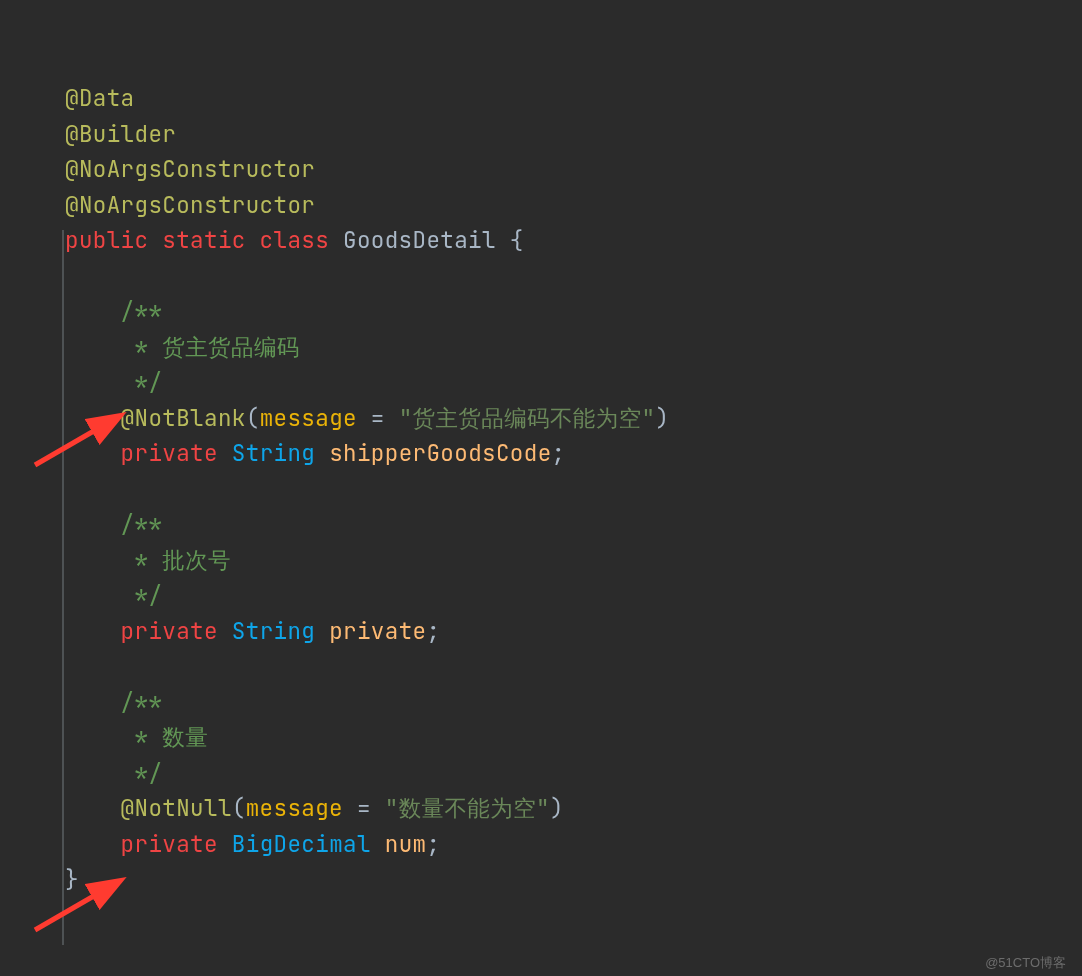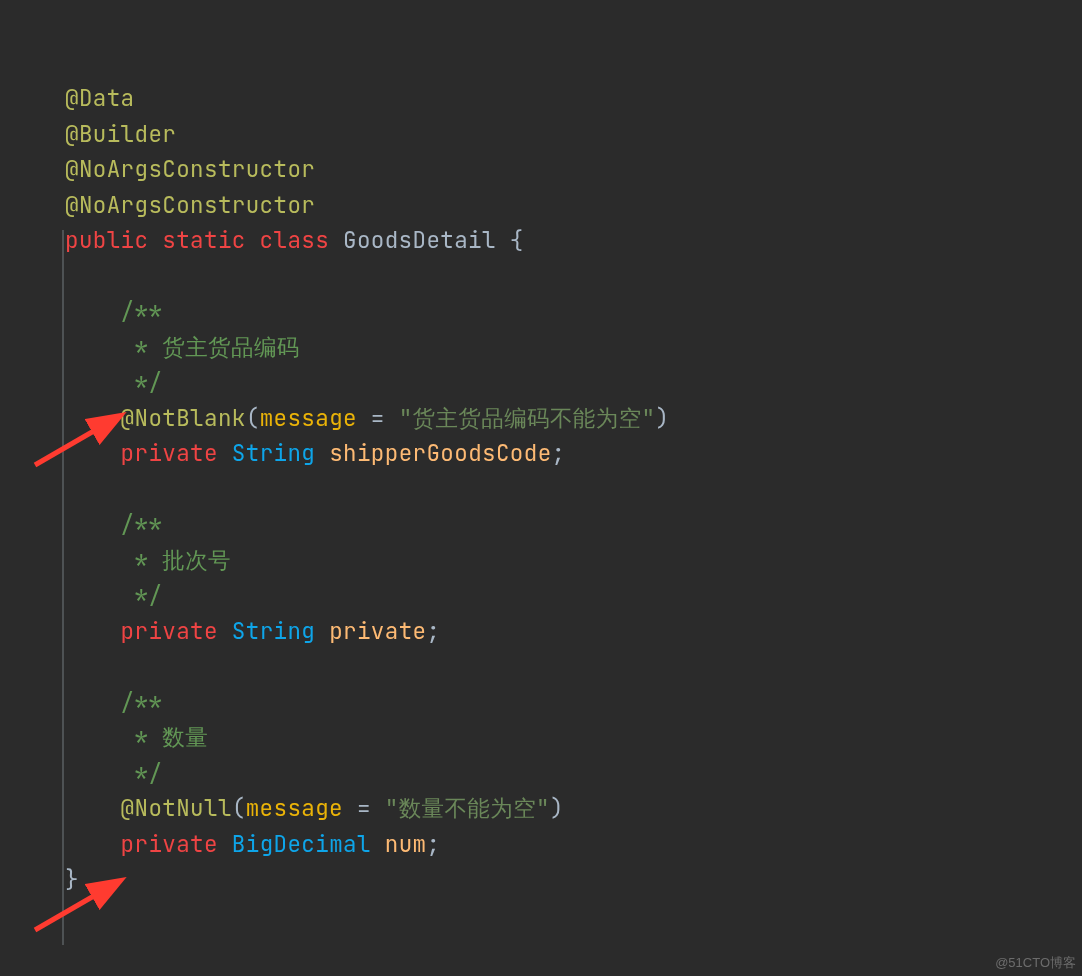--- a/index.html
+++ b/index.html
@@ -32,21 +32,21 @@
   .annotation { color: #b8bb5c; margin-top: 25px; }
   .keyword { color: #ef4444; }
   .class-name { color: #a9b7c6; }
   .comment { color: #629755; font-style: normal; }
   .field { color: #fdba74; }
   .param { color: #eab308; }
   .string { color: #6a8759; }
   .type { color: #0ea5e9; }
   .watermark {
     position: absolute;
-    right: 6px;
+    right: 16px;
     bottom: 4px;
     font-family: Arial, sans-serif;
     font-size: 13px;
     color: #888;
     opacity: 0.7;
   }
   .arrow {
     position: absolute;
     pointer-events: none;
   }

